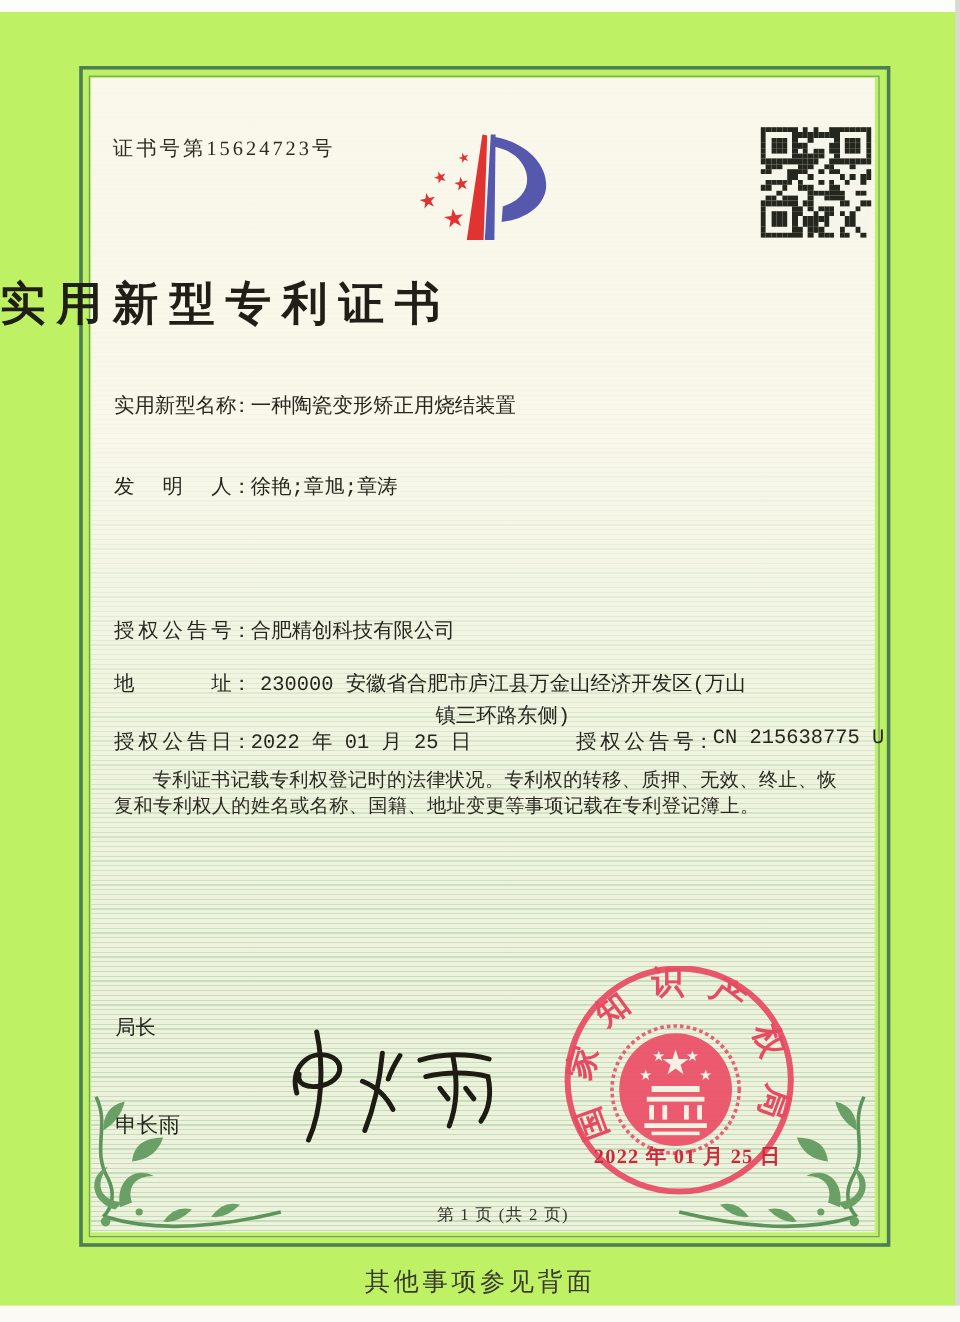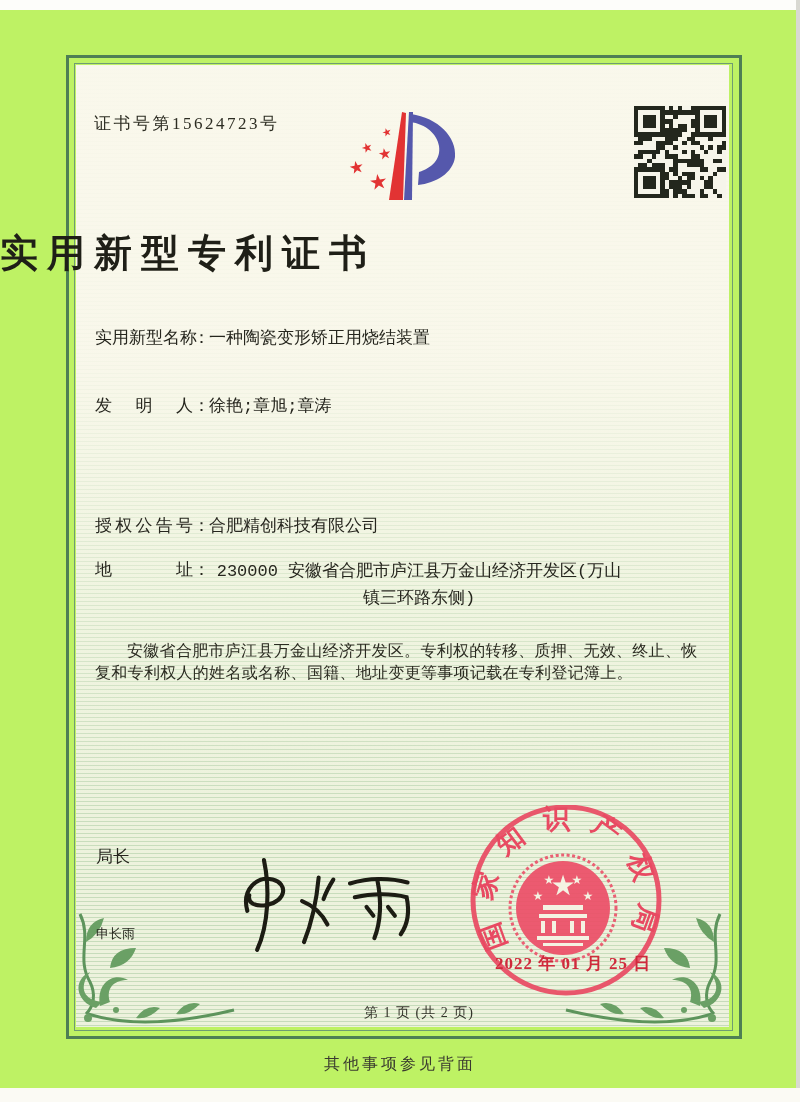--- a/index.html
+++ b/index.html
@@ -23,26 +23,26 @@
   .qr div.d{background:#23271d;}
   .row{position:absolute;left:95px;font-size:17px;color:#26261e;white-space:nowrap;}
   .flabel{display:inline-block;width:98px;text-align:justify;text-align-last:justify;vertical-align:top;font-family:Liberation Serif, serif;}
   .colon{display:inline-block;width:16px;vertical-align:top;}
   .fval{display:inline-block;vertical-align:top;font-family:Liberation Mono, monospace;}
   .wrapval{white-space:normal;width:420px;line-height:27px;text-align:center;}
   .row2-group{position:absolute;left:385px;top:0;}
   .paras{position:absolute;left:95px;top:640px;width:616px;font-size:16px;line-height:22px;color:#2b2b21;}
   .paras p{margin:0 0 9px 0;text-indent:2em;letter-spacing:0.3px;}
   .sig-title{position:absolute;left:96px;top:845px;font-size:17px;color:#26261e;font-family:Liberation Serif, serif;}
-  .sig-name{position:absolute;left:96px;top:925px;font-size:13px;color:#26261e;font-family:"Liberation Sans","DejaVu Sans",sans-serif;}
+  .sig-name{position:absolute;left:96px;top:925px;font-size:18px;color:#26261e;font-family:"Liberation Sans","DejaVu Sans",sans-serif;}
   .signature{position:absolute;left:218px;top:848px;}
   .seal{position:absolute;left:466px;top:805px;width:200px;height:200px;}
   .seal-date{position:absolute;left:488px;top:952px;width:170px;text-align:center;font-size:17px;letter-spacing:1px;color:#cf2a3c;font-weight:bold;}
   .page-info{position:absolute;left:0;top:1004px;width:800px;text-align:center;font-size:14px;color:#33332a;letter-spacing:1px;padding-left:19px;}
-  .back-note{position:absolute;left:0;top:1054px;width:800px;text-align:center;font-size:16px;color:#3a3a2f;letter-spacing:3px;}
+  .back-note{position:absolute;left:0;top:1054px;width:800px;text-align:center;font-size:21px;color:#3a3a2f;letter-spacing:3px;}
   .flourish{position:absolute;width:180px;height:122px;}
   .flourish.left{left:64px;top:910px;}
   .flourish.right{left:556px;top:910px;transform:scaleX(-1);}
 </style>
 </head>
 <body>
 
 <div class="page">
   <div class="scan-top"></div>
   <div class="scan-right"></div>
@@ -551,23 +551,29 @@
   </div>
   <div class="row" style="top:394px;">
     <span class="flabel">发明人</span><span class="colon">：</span><span class="fval">徐艳;章旭;章涛</span>
   </div>
   <div class="row" style="top:514px;">
     <span class="flabel">授权公告号</span><span class="colon">：</span><span class="fval">合肥精创科技有限公司</span>
   </div>
   <div class="row" style="top:558px;">
     <span class="flabel">地址</span><span class="colon">：</span><span class="fval wrapval">230000 安徽省合肥市庐江县万金山经济开发区(万山镇三环路东侧)</span>
   </div>
+  <div class="row" style="top:606px;">
+    <span class="flabel">授权公告日</span><span class="colon">：</span><span class="fval">2022 年 01 月 25 日</span>
+    <span class="row2-group">
+      <span class="flabel">授权公告号</span><span class="colon">：</span><span class="fval">CN 215638775 U</span>
+    </span>
+  </div>
 
   <div class="paras">
-    <p>安徽省合肥市庐江县万金山经济开发区。专利权的转移、质押、无效、终止、恢复和专利权人的姓名或名称、国籍、地址变更等事项记载在专利登记簿上。</p>
+    <p>专利证书记载专利权登记时的法律状况。专利权的转移、质押、无效、终止、恢复和专利权人的姓名或名称、国籍、地址变更等事项记载在专利登记簿上。</p>
   </div>
 
   <div class="sig-title">局长</div>
   <div class="sig-name">申长雨</div>
   <svg class="signature" width="215" height="112" viewBox="0 0 220 110">
     <g fill="none" stroke="#1c1c13" stroke-width="4.2" stroke-linecap="round">
       <path d="M30,62 C 24,40 40,26 56,30 C 72,34 70,52 50,56 C 38,58 30,54 32,46"></path>
       <path d="M47,10 C 53,38 52,76 40,102"></path>
       <path d="M103,28 C 101,50 96,74 88,94"></path>
       <path d="M86,52 C 96,56 106,64 112,76"></path>

